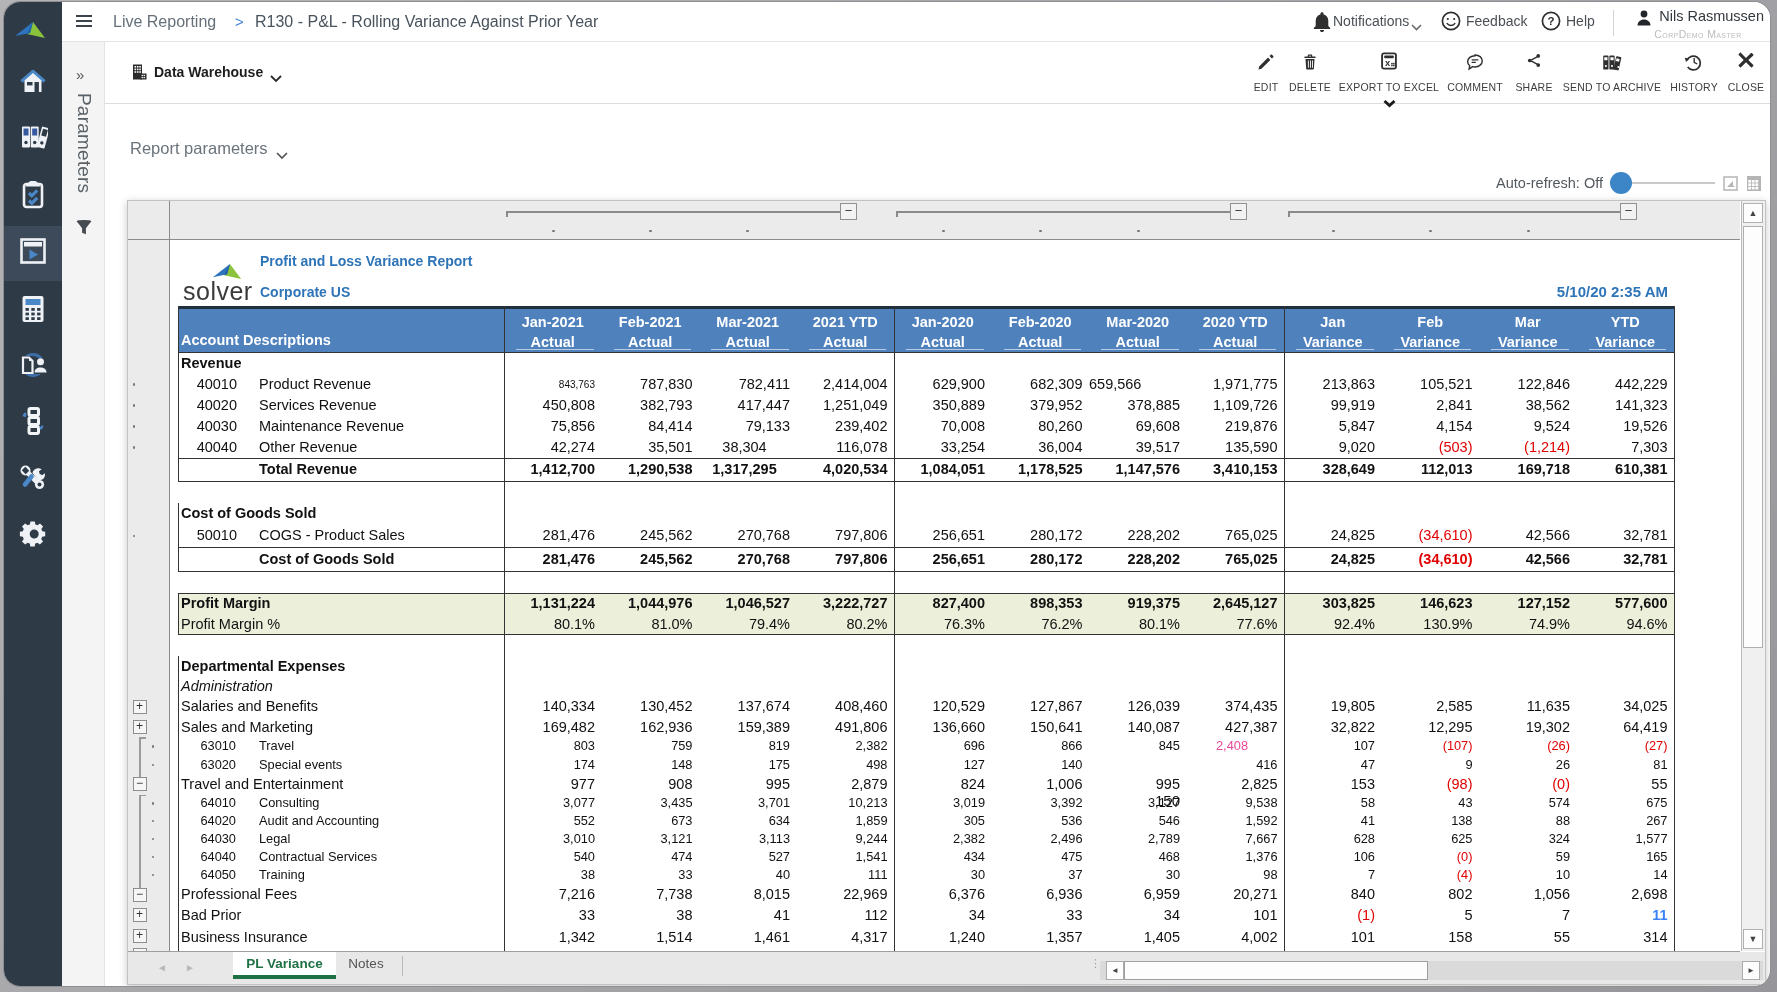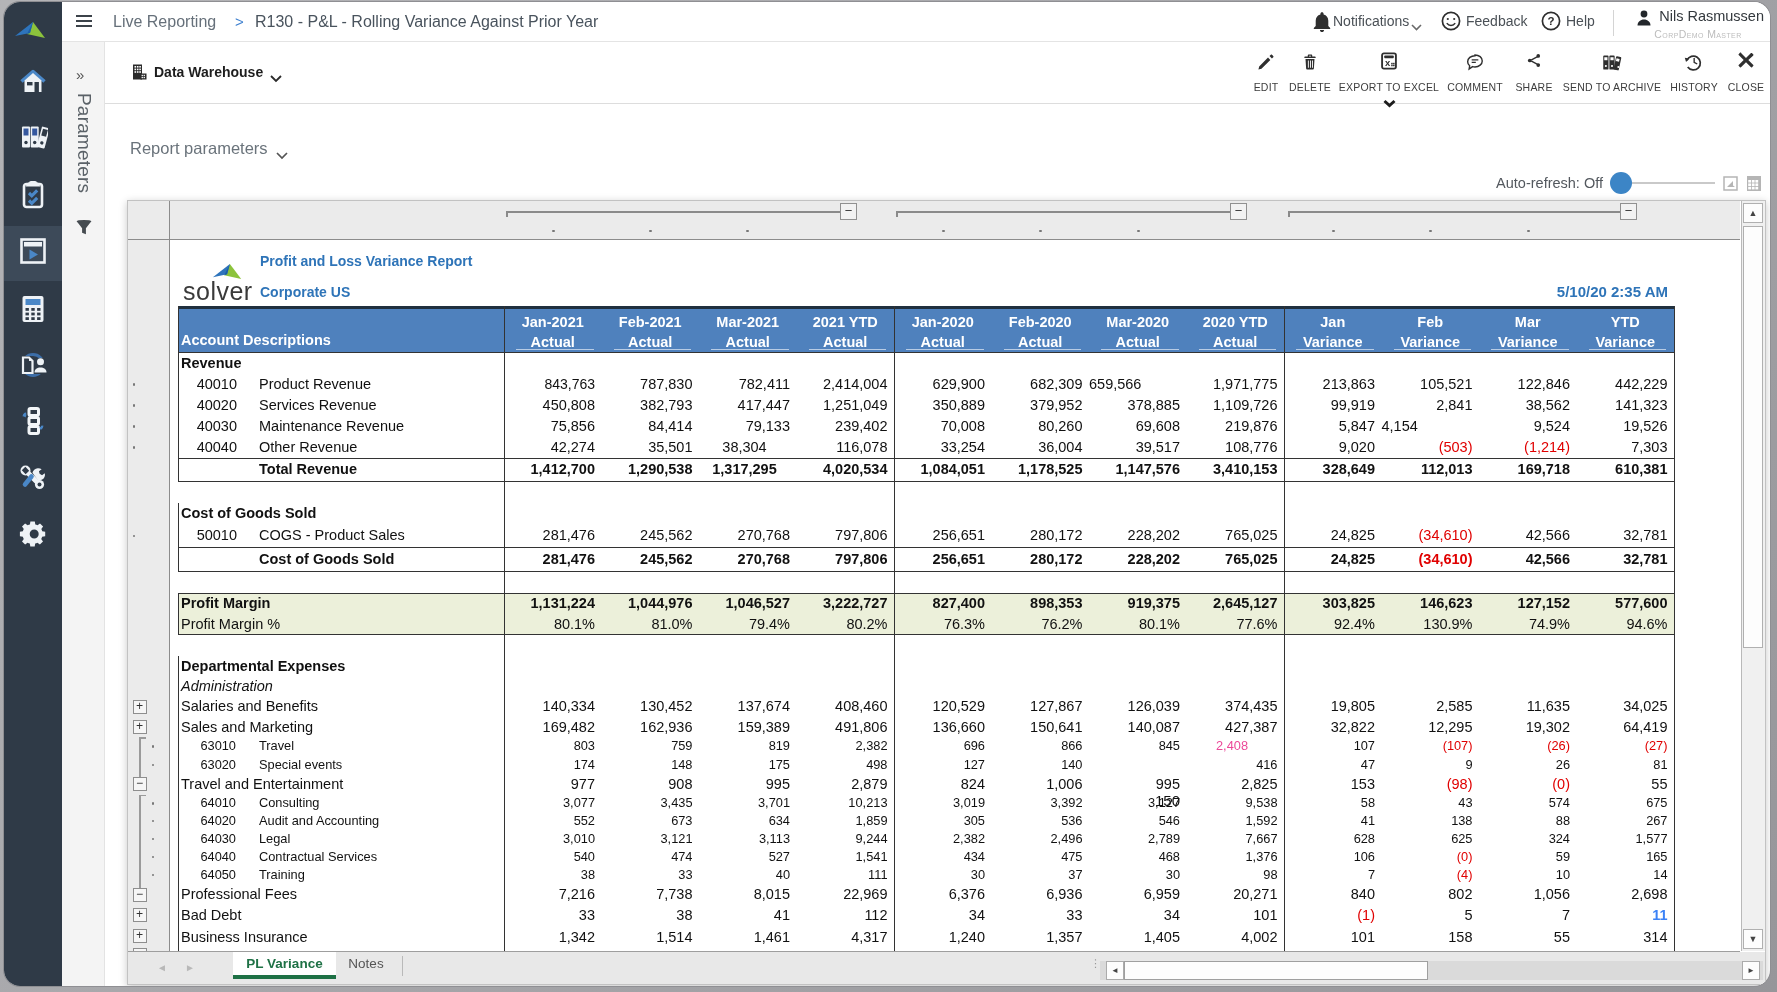--- a/index.html
+++ b/index.html
@@ -377,21 +377,21 @@
 <div class="a" style="left:178px;top:352px;width:1497px;height:1px;background:#333"></div>
 <div class="a" style="left:178px;top:458px;width:1497px;height:1px;background:#333"></div>
 <div class="a" style="left:178px;top:481px;width:1497px;height:1px;background:#333"></div>
 <div class="a" style="left:178px;top:547px;width:1497px;height:1px;background:#333"></div>
 <div class="a" style="left:178px;top:571px;width:1497px;height:1px;background:#333"></div>
 <div class="a" style="left:178px;top:593px;width:1497px;height:1px;background:#333"></div>
 <div class="a" style="left:178px;top:634px;width:1497px;height:1px;background:#333"></div>
 <div class="a" style="left:181px;top:352.0px;width:320px;line-height:22.0px;height:22.0px;font-size:14.5px;font-weight:bold;font-style:normal;color:#111">Revenue</div>
 <div class="a" style="left:190px;top:374.0px;width:47px;line-height:21.0px;height:21.0px;font-size:14.5px;color:#111;text-align:right">40010</div>
 <div class="a" style="left:259px;top:374.0px;width:240px;line-height:21.0px;height:21.0px;font-size:14.5px;color:#111">Product Revenue</div>
-<div class="a" style="left:504.0px;top:374.0px;width:91.0px;line-height:21.0px;height:21.0px;font-size:14px;font-weight:normal;color:#111;text-align:right">843,763</div>
+<div class="a" style="left:504.0px;top:374.0px;width:91.0px;line-height:21.0px;height:21.0px;font-size:10px;font-weight:normal;color:#111;text-align:right">843,763</div>
 <div class="a" style="left:601.5px;top:374.0px;width:91.0px;line-height:21.0px;height:21.0px;font-size:14.5px;font-weight:normal;color:#111;text-align:right">787,830</div>
 <div class="a" style="left:699.0px;top:374.0px;width:91.0px;line-height:21.0px;height:21.0px;font-size:14.5px;font-weight:normal;color:#111;text-align:right">782,411</div>
 <div class="a" style="left:796.5px;top:374.0px;width:91.0px;line-height:21.0px;height:21.0px;font-size:14.5px;font-weight:normal;color:#111;text-align:right">2,414,004</div>
 <div class="a" style="left:894.0px;top:374.0px;width:91.0px;line-height:21.0px;height:21.0px;font-size:14.5px;font-weight:normal;color:#111;text-align:right">629,900</div>
 <div class="a" style="left:991.5px;top:374.0px;width:91.0px;line-height:21.0px;height:21.0px;font-size:14.5px;font-weight:normal;color:#111;text-align:right">682,309</div>
 <div class="a" style="left:1089.0px;top:374.0px;width:91.0px;line-height:21.0px;height:21.0px;font-size:14.5px;font-weight:normal;color:#111;text-align:left">659,566</div>
 <div class="a" style="left:1186.5px;top:374.0px;width:91.0px;line-height:21.0px;height:21.0px;font-size:14.5px;font-weight:normal;color:#111;text-align:right">1,971,775</div>
 <div class="a" style="left:1284.0px;top:374.0px;width:91.0px;line-height:21.0px;height:21.0px;font-size:14.5px;font-weight:normal;color:#111;text-align:right">213,863</div>
 <div class="a" style="left:1381.5px;top:374.0px;width:91.0px;line-height:21.0px;height:21.0px;font-size:14.5px;font-weight:normal;color:#111;text-align:right">105,521</div>
 <div class="a" style="left:1479.0px;top:374.0px;width:91.0px;line-height:21.0px;height:21.0px;font-size:14.5px;font-weight:normal;color:#111;text-align:right">122,846</div>
@@ -414,33 +414,33 @@
 <div class="a" style="left:259px;top:416.0px;width:240px;line-height:21.0px;height:21.0px;font-size:14.5px;color:#111">Maintenance Revenue</div>
 <div class="a" style="left:504.0px;top:416.0px;width:91.0px;line-height:21.0px;height:21.0px;font-size:14.5px;font-weight:normal;color:#111;text-align:right">75,856</div>
 <div class="a" style="left:601.5px;top:416.0px;width:91.0px;line-height:21.0px;height:21.0px;font-size:14.5px;font-weight:normal;color:#111;text-align:right">84,414</div>
 <div class="a" style="left:699.0px;top:416.0px;width:91.0px;line-height:21.0px;height:21.0px;font-size:14.5px;font-weight:normal;color:#111;text-align:right">79,133</div>
 <div class="a" style="left:796.5px;top:416.0px;width:91.0px;line-height:21.0px;height:21.0px;font-size:14.5px;font-weight:normal;color:#111;text-align:right">239,402</div>
 <div class="a" style="left:894.0px;top:416.0px;width:91.0px;line-height:21.0px;height:21.0px;font-size:14.5px;font-weight:normal;color:#111;text-align:right">70,008</div>
 <div class="a" style="left:991.5px;top:416.0px;width:91.0px;line-height:21.0px;height:21.0px;font-size:14.5px;font-weight:normal;color:#111;text-align:right">80,260</div>
 <div class="a" style="left:1089.0px;top:416.0px;width:91.0px;line-height:21.0px;height:21.0px;font-size:14.5px;font-weight:normal;color:#111;text-align:right">69,608</div>
 <div class="a" style="left:1186.5px;top:416.0px;width:91.0px;line-height:21.0px;height:21.0px;font-size:14.5px;font-weight:normal;color:#111;text-align:right">219,876</div>
 <div class="a" style="left:1284.0px;top:416.0px;width:91.0px;line-height:21.0px;height:21.0px;font-size:14.5px;font-weight:normal;color:#111;text-align:right">5,847</div>
-<div class="a" style="left:1381.5px;top:416.0px;width:91.0px;line-height:21.0px;height:21.0px;font-size:14.5px;font-weight:normal;color:#111;">4,154</div>
+<div class="a" style="left:1381.5px;top:416.0px;width:91.0px;line-height:21.0px;height:21.0px;font-size:14.5px;font-weight:normal;color:#111;text-align:right">4,154</div>
 <div class="a" style="left:1479.0px;top:416.0px;width:91.0px;line-height:21.0px;height:21.0px;font-size:14.5px;font-weight:normal;color:#111;text-align:right">9,524</div>
 <div class="a" style="left:1576.5px;top:416.0px;width:91.0px;line-height:21.0px;height:21.0px;font-size:14.5px;font-weight:normal;color:#111;text-align:right">19,526</div>
 <div class="a" style="left:190px;top:437.0px;width:47px;line-height:21.0px;height:21.0px;font-size:14.5px;color:#111;text-align:right">40040</div>
 <div class="a" style="left:259px;top:437.0px;width:240px;line-height:21.0px;height:21.0px;font-size:14.5px;color:#111">Other Revenue</div>
 <div class="a" style="left:504.0px;top:437.0px;width:91.0px;line-height:21.0px;height:21.0px;font-size:14.5px;font-weight:normal;color:#111;text-align:right">42,274</div>
 <div class="a" style="left:601.5px;top:437.0px;width:91.0px;line-height:21.0px;height:21.0px;font-size:14.5px;font-weight:normal;color:#111;text-align:right">35,501</div>
 <div class="a" style="left:699.0px;top:437.0px;width:91.0px;line-height:21.0px;height:21.0px;font-size:14.5px;font-weight:normal;color:#111;text-align:center">38,304</div>
 <div class="a" style="left:796.5px;top:437.0px;width:91.0px;line-height:21.0px;height:21.0px;font-size:14.5px;font-weight:normal;color:#111;text-align:right">116,078</div>
 <div class="a" style="left:894.0px;top:437.0px;width:91.0px;line-height:21.0px;height:21.0px;font-size:14.5px;font-weight:normal;color:#111;text-align:right">33,254</div>
 <div class="a" style="left:991.5px;top:437.0px;width:91.0px;line-height:21.0px;height:21.0px;font-size:14.5px;font-weight:normal;color:#111;text-align:right">36,004</div>
 <div class="a" style="left:1089.0px;top:437.0px;width:91.0px;line-height:21.0px;height:21.0px;font-size:14.5px;font-weight:normal;color:#111;text-align:right">39,517</div>
-<div class="a" style="left:1186.5px;top:437.0px;width:91.0px;line-height:21.0px;height:21.0px;font-size:14.5px;font-weight:normal;color:#111;text-align:right">108,776</div>
+<div class="a" style="left:1186.5px;top:437.0px;width:91.0px;line-height:21.0px;height:21.0px;font-size:14.5px;font-weight:normal;color:#111;text-align:right">135,590</div>
 <div class="a" style="left:1284.0px;top:437.0px;width:91.0px;line-height:21.0px;height:21.0px;font-size:14.5px;font-weight:normal;color:#111;text-align:right">9,020</div>
 <div class="a" style="left:1381.5px;top:437.0px;width:91.0px;line-height:21.0px;height:21.0px;font-size:14.5px;font-weight:normal;color:#e00000;text-align:right">(503)</div>
 <div class="a" style="left:1479.0px;top:437.0px;width:91.0px;line-height:21.0px;height:21.0px;font-size:14.5px;font-weight:normal;color:#e00000;text-align:right">(1,214)</div>
 <div class="a" style="left:1576.5px;top:437.0px;width:91.0px;line-height:21.0px;height:21.0px;font-size:14.5px;font-weight:normal;color:#111;text-align:right">7,303</div>
 <div class="a" style="left:259px;top:458.0px;width:240px;line-height:23.0px;height:23.0px;font-size:14.5px;font-weight:bold;color:#111">Total Revenue</div>
 <div class="a" style="left:504.0px;top:458.0px;width:91.0px;line-height:23.0px;height:23.0px;font-size:14.5px;font-weight:bold;color:#111;text-align:right">1,412,700</div>
 <div class="a" style="left:601.5px;top:458.0px;width:91.0px;line-height:23.0px;height:23.0px;font-size:14.5px;font-weight:bold;color:#111;text-align:right">1,290,538</div>
 <div class="a" style="left:699.0px;top:458.0px;width:91.0px;line-height:23.0px;height:23.0px;font-size:14.5px;font-weight:bold;color:#111;text-align:center">1,317,295</div>
 <div class="a" style="left:796.5px;top:458.0px;width:91.0px;line-height:23.0px;height:23.0px;font-size:14.5px;font-weight:bold;color:#111;text-align:right">4,020,534</div>
 <div class="a" style="left:894.0px;top:458.0px;width:91.0px;line-height:23.0px;height:23.0px;font-size:14.5px;font-weight:bold;color:#111;text-align:right">1,084,051</div>
@@ -650,21 +650,21 @@
 <div class="a" style="left:699.0px;top:884.0px;width:91.0px;line-height:21.0px;height:21.0px;font-size:14.5px;font-weight:normal;color:#111;text-align:right">8,015</div>
 <div class="a" style="left:796.5px;top:884.0px;width:91.0px;line-height:21.0px;height:21.0px;font-size:14.5px;font-weight:normal;color:#111;text-align:right">22,969</div>
 <div class="a" style="left:894.0px;top:884.0px;width:91.0px;line-height:21.0px;height:21.0px;font-size:14.5px;font-weight:normal;color:#111;text-align:right">6,376</div>
 <div class="a" style="left:991.5px;top:884.0px;width:91.0px;line-height:21.0px;height:21.0px;font-size:14.5px;font-weight:normal;color:#111;text-align:right">6,936</div>
 <div class="a" style="left:1089.0px;top:884.0px;width:91.0px;line-height:21.0px;height:21.0px;font-size:14.5px;font-weight:normal;color:#111;text-align:right">6,959</div>
 <div class="a" style="left:1186.5px;top:884.0px;width:91.0px;line-height:21.0px;height:21.0px;font-size:14.5px;font-weight:normal;color:#111;text-align:right">20,271</div>
 <div class="a" style="left:1284.0px;top:884.0px;width:91.0px;line-height:21.0px;height:21.0px;font-size:14.5px;font-weight:normal;color:#111;text-align:right">840</div>
 <div class="a" style="left:1381.5px;top:884.0px;width:91.0px;line-height:21.0px;height:21.0px;font-size:14.5px;font-weight:normal;color:#111;text-align:right">802</div>
 <div class="a" style="left:1479.0px;top:884.0px;width:91.0px;line-height:21.0px;height:21.0px;font-size:14.5px;font-weight:normal;color:#111;text-align:right">1,056</div>
 <div class="a" style="left:1576.5px;top:884.0px;width:91.0px;line-height:21.0px;height:21.0px;font-size:14.5px;font-weight:normal;color:#111;text-align:right">2,698</div>
-<div class="a" style="left:181px;top:905.0px;width:320px;line-height:20.5px;height:20.5px;font-size:14.5px;font-weight:normal;color:#111">Bad Debt</div>
+<div class="a" style="left:181px;top:905.0px;width:320px;line-height:20.5px;height:20.5px;font-size:14.5px;font-weight:normal;color:#111">Bad Prior</div>
 <div class="a" style="left:504.0px;top:905.0px;width:91.0px;line-height:20.5px;height:20.5px;font-size:14.5px;font-weight:normal;color:#111;text-align:right">33</div>
 <div class="a" style="left:601.5px;top:905.0px;width:91.0px;line-height:20.5px;height:20.5px;font-size:14.5px;font-weight:normal;color:#111;text-align:right">38</div>
 <div class="a" style="left:699.0px;top:905.0px;width:91.0px;line-height:20.5px;height:20.5px;font-size:14.5px;font-weight:normal;color:#111;text-align:right">41</div>
 <div class="a" style="left:796.5px;top:905.0px;width:91.0px;line-height:20.5px;height:20.5px;font-size:14.5px;font-weight:normal;color:#111;text-align:right">112</div>
 <div class="a" style="left:894.0px;top:905.0px;width:91.0px;line-height:20.5px;height:20.5px;font-size:14.5px;font-weight:normal;color:#111;text-align:right">34</div>
 <div class="a" style="left:991.5px;top:905.0px;width:91.0px;line-height:20.5px;height:20.5px;font-size:14.5px;font-weight:normal;color:#111;text-align:right">33</div>
 <div class="a" style="left:1089.0px;top:905.0px;width:91.0px;line-height:20.5px;height:20.5px;font-size:14.5px;font-weight:normal;color:#111;text-align:right">34</div>
 <div class="a" style="left:1186.5px;top:905.0px;width:91.0px;line-height:20.5px;height:20.5px;font-size:14.5px;font-weight:normal;color:#111;text-align:right">101</div>
 <div class="a" style="left:1284.0px;top:905.0px;width:91.0px;line-height:20.5px;height:20.5px;font-size:14.5px;font-weight:normal;color:#e00000;text-align:right">(1)</div>
 <div class="a" style="left:1381.5px;top:905.0px;width:91.0px;line-height:20.5px;height:20.5px;font-size:14.5px;font-weight:normal;color:#111;text-align:right">5</div>

